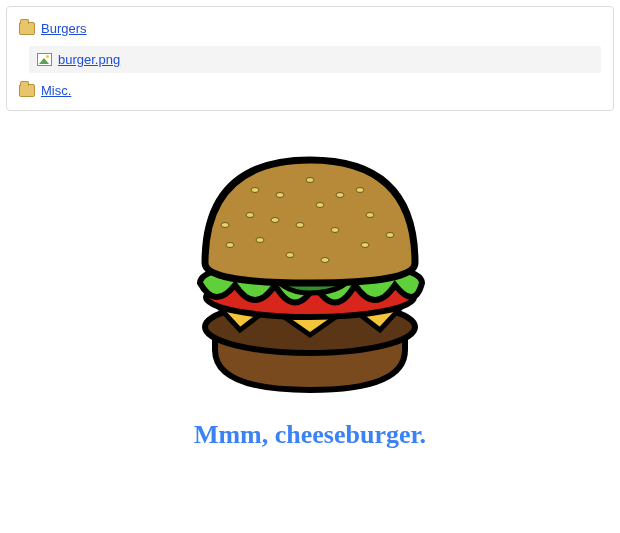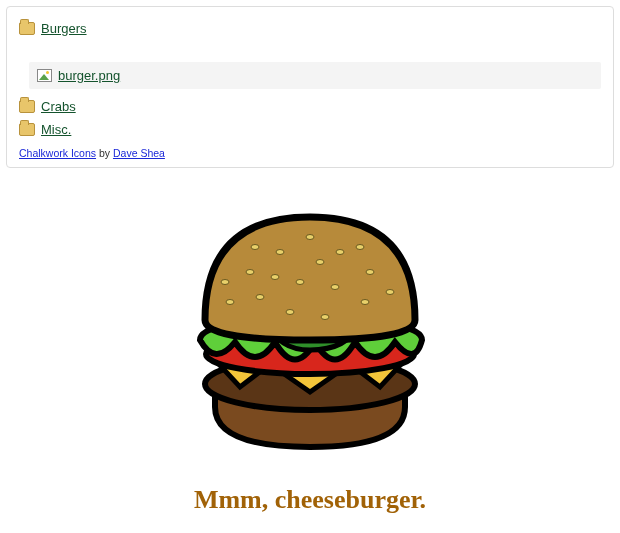--- a/index.html
+++ b/index.html
@@ -23,29 +23,29 @@
     gap: 6px;
     padding: 4px 0;
   }
   .filerow {
     display: flex;
     align-items: center;
     gap: 18px;
     background: #f4f4f4;
     border-radius: 2px;
     padding: 6px 8px;
-    margin: 22px 0 6px 10px;
+    margin: 6px 0 6px 10px;
   }
   .file-item {
     display: flex;
     align-items: center;
     gap: 6px;
   }
   a.link {
-    color: #14532d;
+    color: #1d4ed8;
     text-decoration: underline;
   }
   .credits {
     font-size: 10.5px;
     margin-top: 6px;
   }
   .credits a { color: #1a27d8; text-decoration: underline; }
   .credits .by { color: #333; }
   
   .folder-icon {
@@ -91,55 +91,48 @@
   }
   
   .preview {
     text-align: center;
     margin-top: 14px;
   }
   .caption {
     font-family: Georgia, 'Times New Roman', serif;
     font-weight: 700;
     font-size: 26px;
-    color: #a16207;
-    margin-top: 10px;
+    color: #3b82f6;
+    margin-top: 2px;
   }
   svg.burger { width: 300px; height: 290px; }
 </style>
 </head>
 <body>
 
 <div class="panel">
 
   <div class="row">
     <span class="folder-icon"></span>
     <a href="#" class="link">Burgers</a>
   </div>
 
   <div class="filerow">
     <div class="file-item">
       <span class="image-icon"></span>
       <a href="#" class="link">burger.png</a>
     </div>
   </div>
 
-  <div class="row">
-    <span class="folder-icon"></span>
-    <a href="#" class="link">Crabs</a>
-  </div>
 
   <div class="row">
     <span class="folder-icon"></span>
     <a href="#" class="link">Misc.</a>
   </div>
 
-  <div class="credits">
-    <a href="#">Chalkwork Icons</a><span class="by"> by </span><a href="#">Dave Shea</a>
-  </div>
 </div>
 
 <div class="preview">
   <svg class="burger" viewBox="0 0 300 290">
 
     <path d="M55 225 Q55 265 150 265 Q245 265 245 225 L245 208 Q245 200 235 200 L65 200 Q55 200 55 208 Z" fill="#7a4a1f" stroke="#000" stroke-width="6"></path>
 
     <ellipse cx="150" cy="202" rx="105" ry="26" fill="#5a3516" stroke="#000" stroke-width="6"></ellipse>
 
     <path d="M55 178 L245 178 L220 205 L190 182 L150 210 L110 182 L80 205 Z" fill="#f3c53a" stroke="#000" stroke-width="5"></path>

